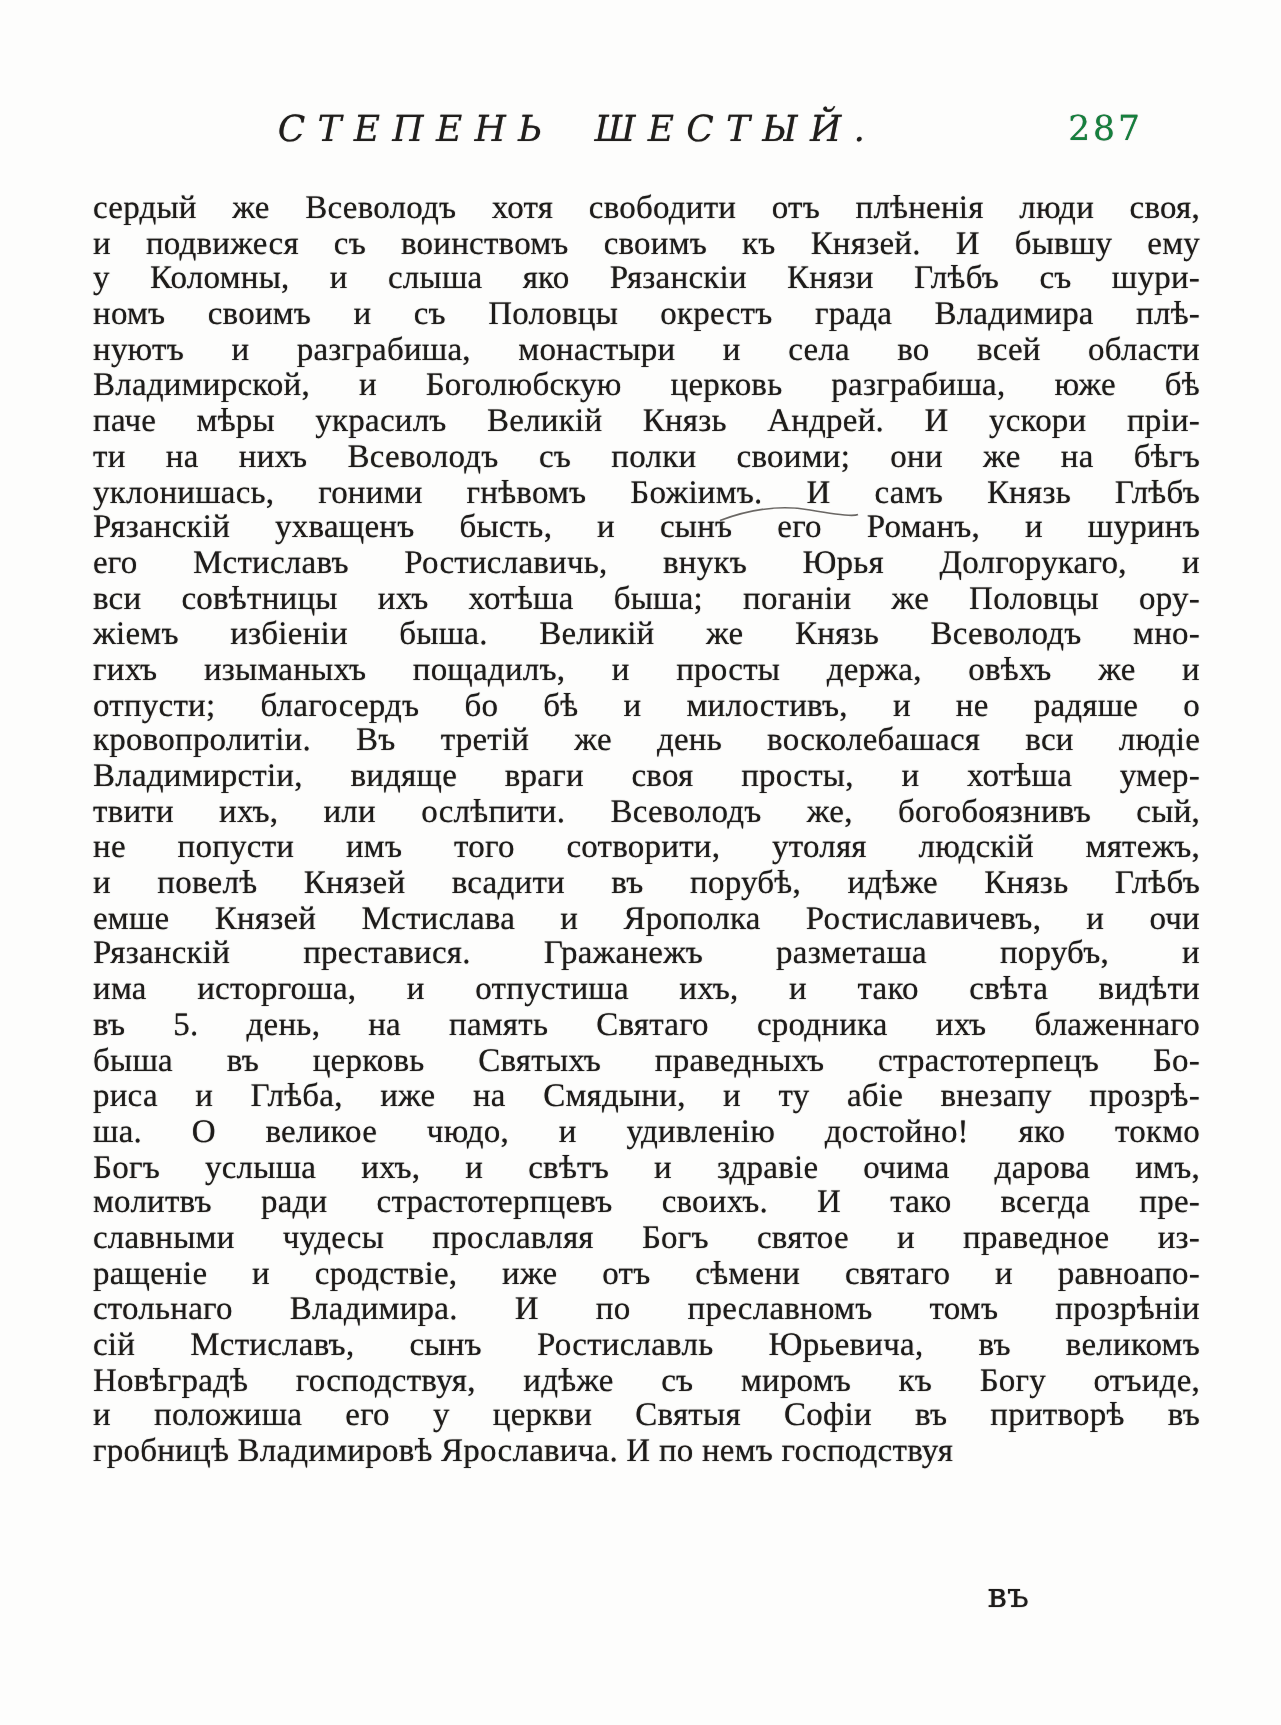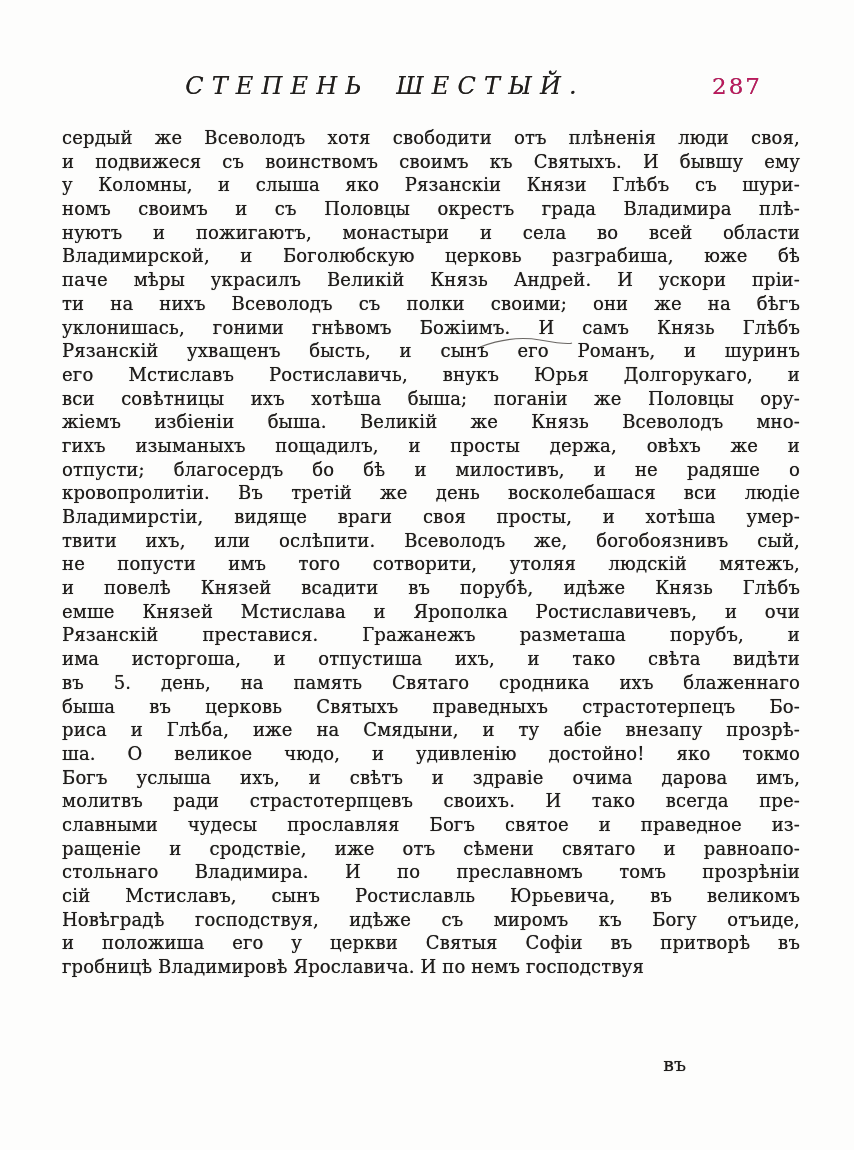--- a/index.html
+++ b/index.html
@@ -35,49 +35,50 @@
     white-space: nowrap;
     color: #201e1c;
     text-shadow: 0 0 0.6px rgba(30,28,26,0.65);
   }
   .page-number {
     position: absolute;
     right: 92px;
     top: 1px;
     font-size: 23px;
     letter-spacing: 2px;
-    color: #be185d;
+    color: #15803d;
     text-shadow: 0 0 0.6px rgba(30,28,26,0.6);
     margin-left: 48px;
   }
   .text-block {
     position: absolute;
     top: 126px;
     left: 62px;
     right: 54px;
   }
   .line {
     height: 23.7px;
     line-height: 23.7px;
-    font-size: 18px;
+    font-size: 22px;
     white-space: nowrap;
     text-align: justify;
     text-align-last: justify;
     text-justify: inter-word;
     letter-spacing: 0.15px;
     text-shadow: 0 0 0.7px rgba(30,28,26,0.75);
+    font-family: Liberation Serif, serif;
   }
   .line.no-just {
     text-align-last: left;
   }
   .catchword {
     position: absolute;
     top: 1052px;
     right: 168px;
-    font-size: 19px;
+    font-size: 23px;
     line-height: 24px;
     text-shadow: 0 0 0.7px rgba(30,28,26,0.75);
   }
   .artifact {
     position: absolute;
     top: 334px;
     left: 478px;
     width: 96px;
     height: 16px;
     pointer-events: none;
@@ -89,24 +90,24 @@
 
 <div class="page">
 
   <div class="header">
     <div class="running-title">СТЕПЕНЬ ШЕСТЫЙ.</div>
     <div class="page-number">287</div>
   </div>
 
   <div class="text-block" id="text-block">
       <div class="line">сердый же Всеволодъ хотя свободити отъ плѣненія люди своя,</div>
-      <div class="line">и подвижеся съ воинствомъ своимъ къ Святыхъ. И бывшу ему</div>
+      <div class="line">и подвижеся съ воинствомъ своимъ къ Князей. И бывшу ему</div>
       <div class="line">у Коломны, и слыша яко Рязанскіи Князи Глѣбъ съ шури-</div>
       <div class="line">номъ своимъ и съ Половцы окрестъ града Владимира плѣ-</div>
-      <div class="line">нуютъ и пожигаютъ, монастыри и села во всей области</div>
+      <div class="line">нуютъ и разграбиша, монастыри и села во всей области</div>
       <div class="line">Владимирской, и Боголюбскую церковь разграбиша, юже бѣ</div>
       <div class="line">паче мѣры украсилъ Великій Князь Андрей. И ускори пріи-</div>
       <div class="line">ти на нихъ Всеволодъ съ полки своими; они же на бѣгъ</div>
       <div class="line">уклонишась, гоними гнѣвомъ Божіимъ. И самъ Князь Глѣбъ</div>
       <div class="line">Рязанскій ухващенъ бысть, и сынъ его Романъ, и шуринъ</div>
       <div class="line">его Мстиславъ Ростиславичь, внукъ Юрья Долгорукаго, и</div>
       <div class="line">вси совѣтницы ихъ хотѣша быша; поганіи же Половцы ору-</div>
       <div class="line">жіемъ избіеніи быша. Великій же Князь Всеволодъ мно-</div>
       <div class="line">гихъ изыманыхъ пощадилъ, и просты держа, овѣхъ же и</div>
       <div class="line">отпусти; благосердъ бо бѣ и милостивъ, и не радяше о</div>

